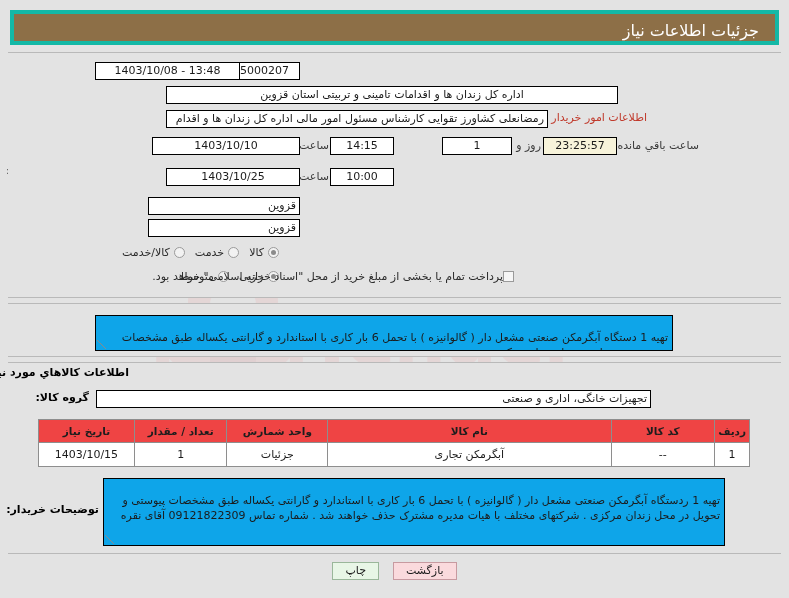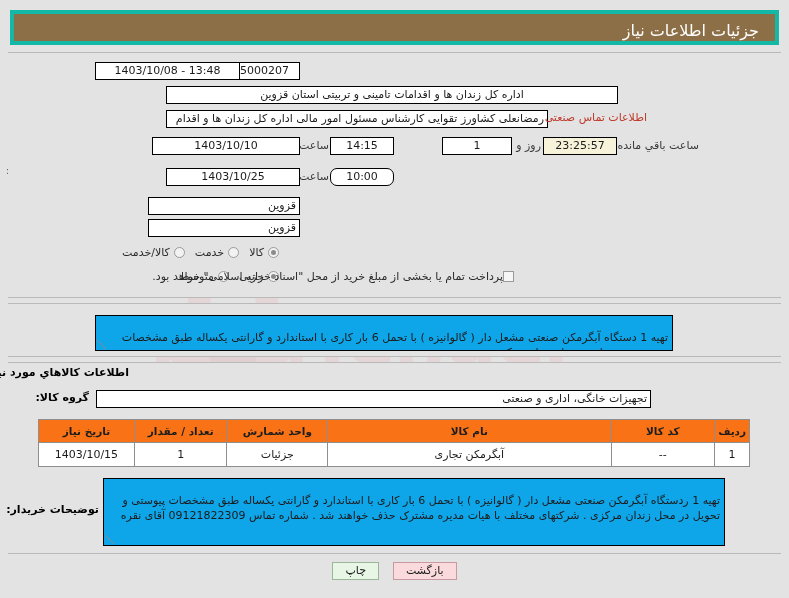--- a/index.html
+++ b/index.html
@@ -173,21 +173,21 @@
     position: absolute;
     left: 38px; top: 419px;
     width: 712px;
     border-collapse: collapse;
     font-size: 11px;
     direction: rtl;
     background: #fff;
     z-index: 2;
   }
   table.goods th {
-    background: #f97316;
+    background: #ef4444;
     border: 1px solid #8e8e8e;
     height: 20px;
     font-size: 10.5px;
     font-weight: bold;
     color: #1d1d1d;
     text-align: center;
   }
   table.goods td {
     background: #ffffff;
     border: 1px solid #8e8e8e;
@@ -263,39 +263,39 @@
 
   <div class="row" style="right:628px; top:86px; width:150px; justify-content:flex-start;">
     <span class="lbl">نام دستگاه خریدار:</span>
   </div>
   <div class="fld ctr" style="position:absolute; right:171px; top:86px; width:452px; z-index:2;">اداره کل زندان ها و اقدامات تامینی و تربیتی استان قزوین</div>
 
   <div class="row" style="right:628px; top:110px; width:150px; justify-content:flex-start;">
     <span class="lbl">ایجاد کننده درخواست:</span>
   </div>
   <div class="fld" style="position:absolute; right:241px; top:110px; width:382px; z-index:2;margin-left:16px;">رمضانعلی کشاورز تقوایی کارشناس مسئول امور مالی  اداره کل زندان ها و اقدام</div>
-  <div style="position:absolute; right:142px; top:111px; z-index:2;" class="link">اطلاعات تماس صنعتی</div>
+  <div style="position:absolute; right:142px; top:111px; z-index:2;" class="link">اطلاعات امور خریدار</div>
 
   <div class="row" style="right:628px; top:133px; width:155px; justify-content:flex-start; display:block; line-height:13px;">
     <span class="lbl">مهلت ارسال پاسخ: تا تاریخ:</span>
   </div>
   <div class="fld ctr ltr" style="position:absolute; right:489px; top:137px; width:148px; z-index:2;">1403/10/10</div>
   <span class="lbl" style="position:absolute; right:460px; top:139px; z-index:2;">ساعت</span>
   <div class="fld ctr ltr" style="position:absolute; right:395px; top:137px; width:64px; z-index:2;">14:15</div>
   <div class="fld ctr ltr" style="position:absolute; right:277px; top:137px; width:70px; z-index:2;">1</div>
   <span class="lbl" style="position:absolute; right:248px; top:139px; z-index:2;">روز و</span>
   <div class="fld ctr ltr yellow" style="position:absolute; right:172px; top:137px; width:74px; z-index:2;">23:25:57</div>
   <span class="lbl" style="position:absolute; right:90px; top:139px; z-index:2;">ساعت باقي مانده</span>
 
   <div class="row" style="right:628px; top:164px; width:155px; justify-content:flex-start; display:block; line-height:13px;">
     <span class="lbl">حداقل تاریخ اعتبار قیمت: تا تاریخ:</span>
   </div>
   <div class="fld ctr ltr" style="position:absolute; right:489px; top:168px; width:134px; z-index:2;">1403/10/25</div>
   <span class="lbl" style="position:absolute; right:460px; top:170px; z-index:2;">ساعت</span>
-  <div class="fld ctr ltr" style="position:absolute; right:395px; top:168px; width:64px; z-index:2;border-radius:7px;">10:00</div>
+  <div class="fld ctr ltr" style="position:absolute; right:395px; top:168px; width:64px; z-index:2;">10:00</div>
 
   <div class="row" style="right:628px; top:197px; width:150px; justify-content:flex-start;">
     <span class="lbl">استان محل تحویل:</span>
   </div>
   <div class="fld" style="position:absolute; right:489px; top:197px; width:152px; z-index:2;">قزوین</div>
 
   <div class="row" style="right:628px; top:219px; width:150px; justify-content:flex-start;">
     <span class="lbl">شهر محل تحویل:</span>
   </div>
   <div class="fld" style="position:absolute; right:489px; top:219px; width:152px; z-index:2;">قزوین</div>

